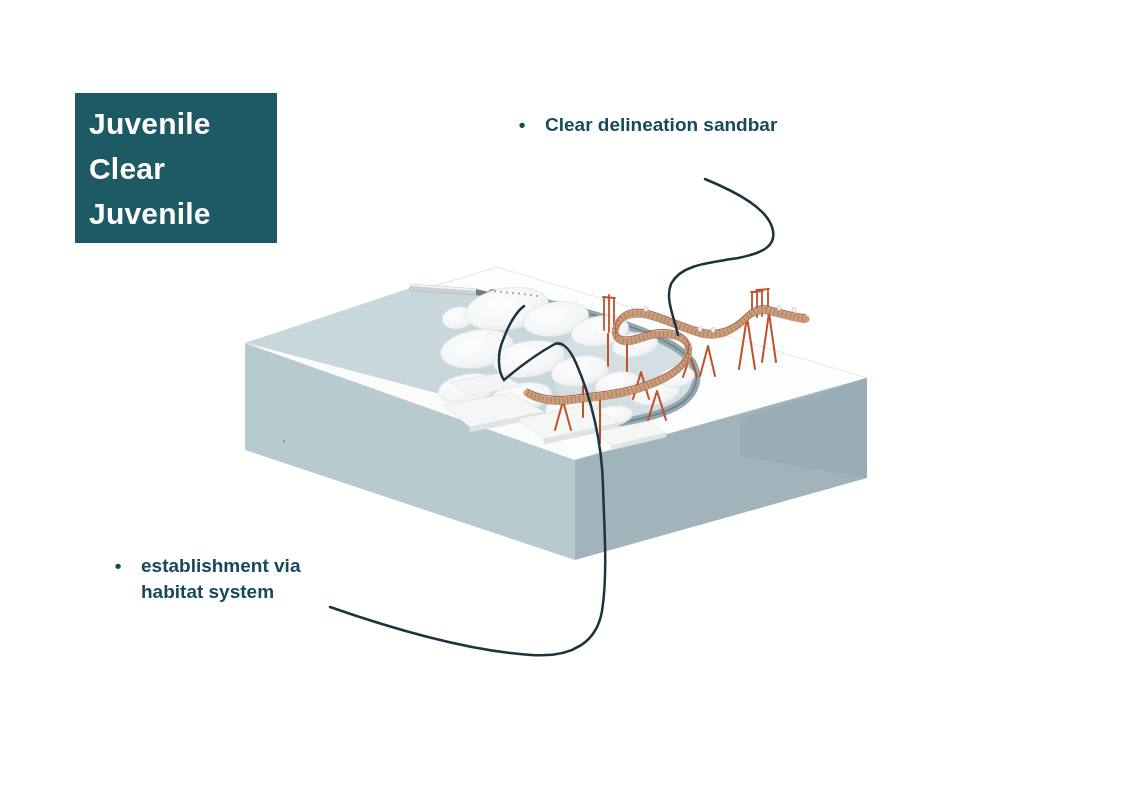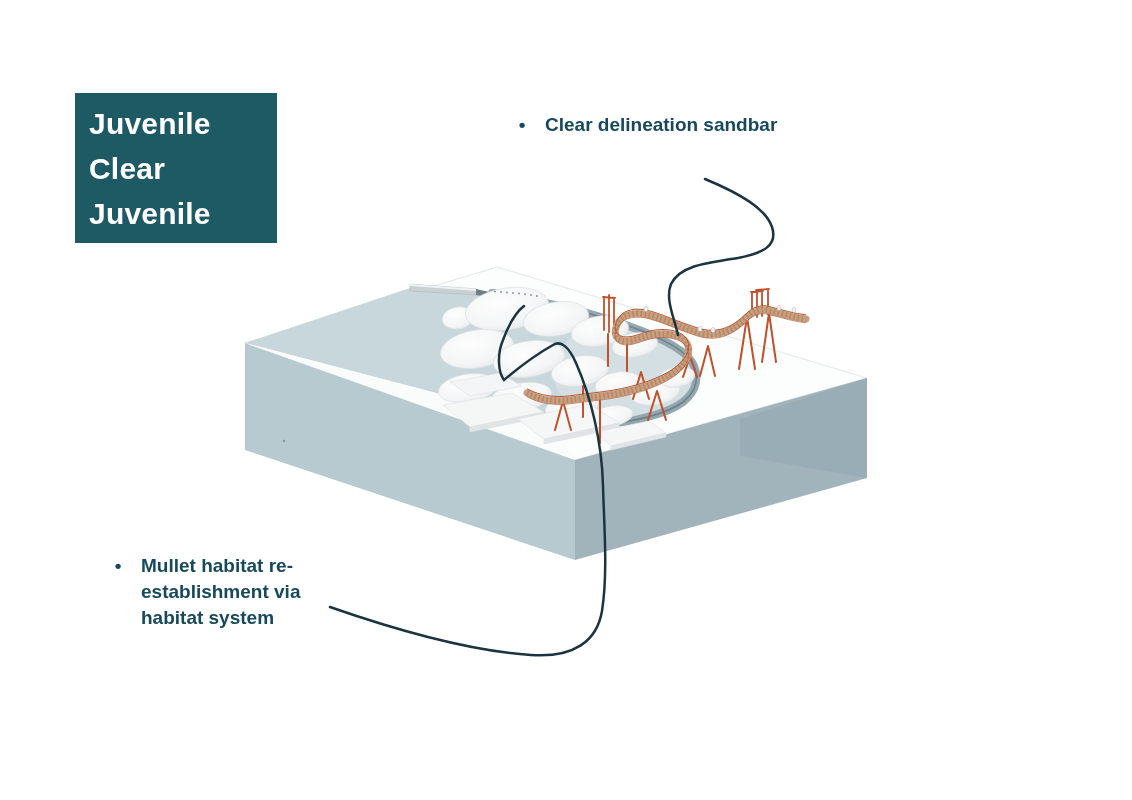--- a/index.html
+++ b/index.html
@@ -156,19 +156,18 @@
   <div class="annot annot-top">
     <span class="bullet">•</span>
     <div>
       <div>Clear delineation sandbar</div>
     </div>
   </div>
 
   <div class="annot annot-bottom">
     <span class="bullet">•</span>
     <div>
-      <div>Mullet habitat re-</div>
       <div>establishment via</div>
       <div>habitat system</div>
     </div>
   </div>
 
 </div>
 
 </body></html>

